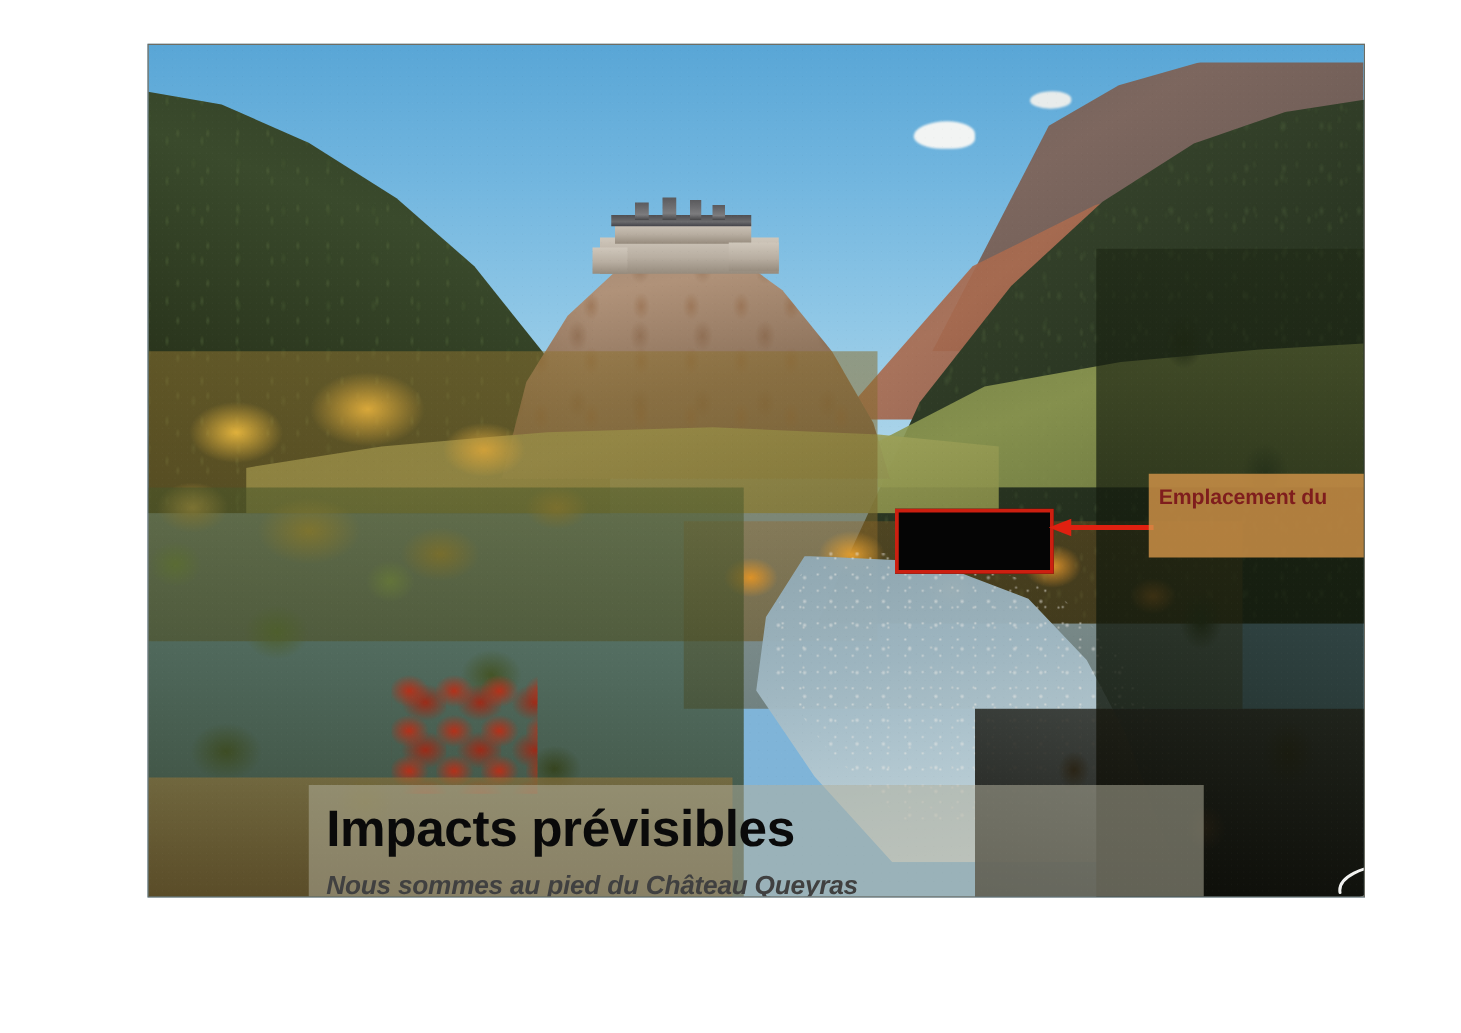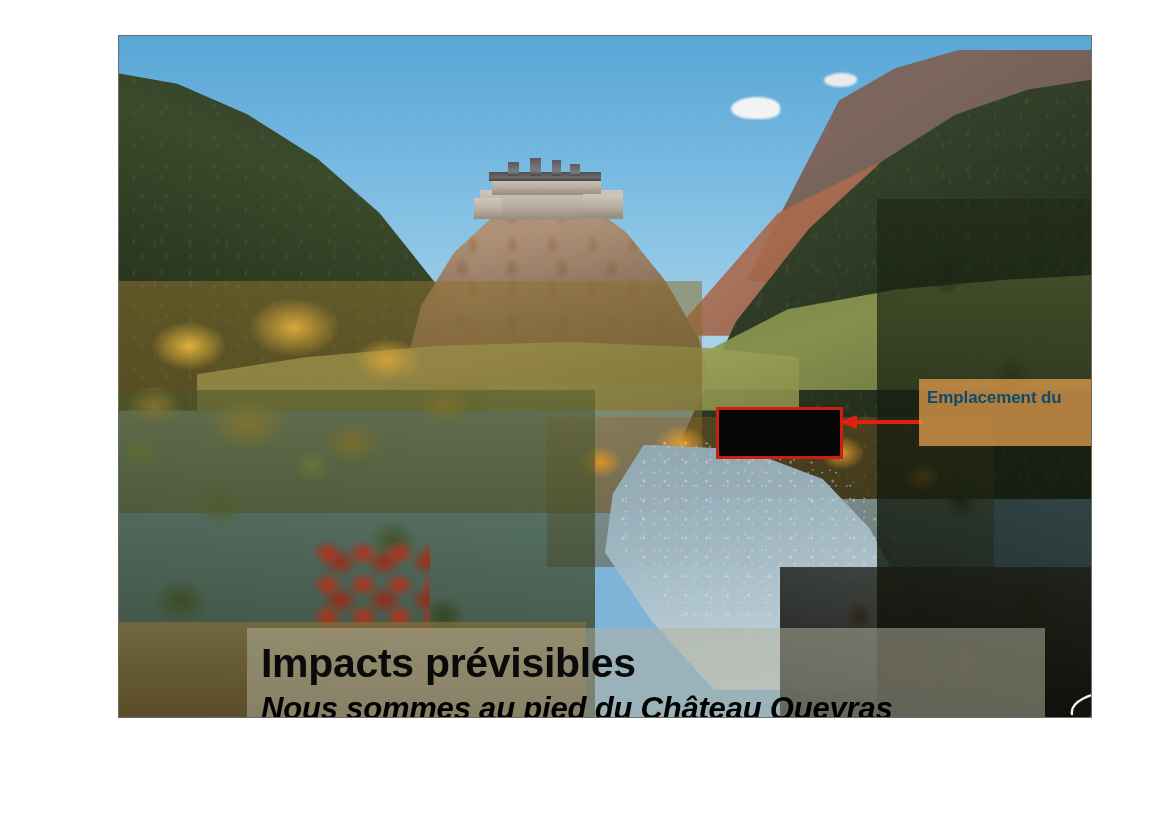--- a/index.html
+++ b/index.html
@@ -291,50 +291,50 @@
     top: 343px;
     width: 214px;
     height: 67px;
     background: rgba(214,150,74,.80);
     padding: 6px 8px 0 8px;
     box-sizing: border-box;
   }
   .caption-line {
     font-size: 17px;
     font-weight: bold;
-    color: #0c4a6e;
+    color: #7f1d1d;
     line-height: 25px;
     white-space: nowrap;
     letter-spacing: -0.1px;
   }
 
   
   #title-band {
     position: absolute;
     left: 128px;
     top: 592px;
-    width: 798px;
+    width: 716px;
     height: 118px;
     background: rgba(178,176,158,.52);
     box-sizing: border-box;
     padding: 10px 0 0 14px;
   }
   #title-main {
     font-size: 41px;
     font-weight: bold;
     color: #0a0a0a;
     line-height: 50px;
     white-space: nowrap;
     letter-spacing: -0.3px;
   }
   #title-sub {
-    font-size: 31px;
+    font-size: 21px;
     font-weight: bold;
     font-style: italic;
-    color: #000000;
+    color: #404040;
     line-height: 42px;
     white-space: nowrap;
     letter-spacing: -0.2px;
   }
 
   
   #signature {
     position: absolute;
     left: 945px;
     top: 650px;

